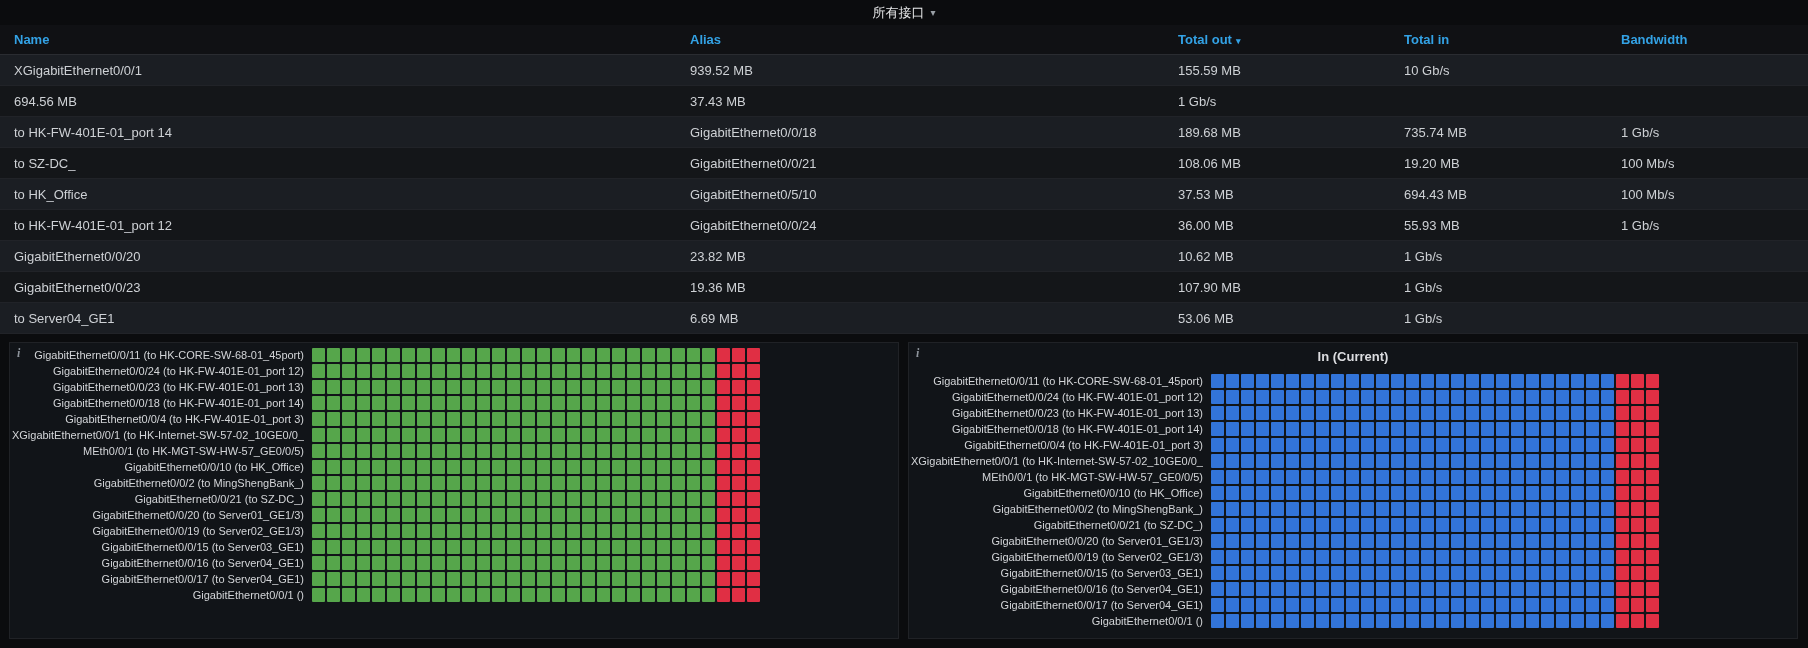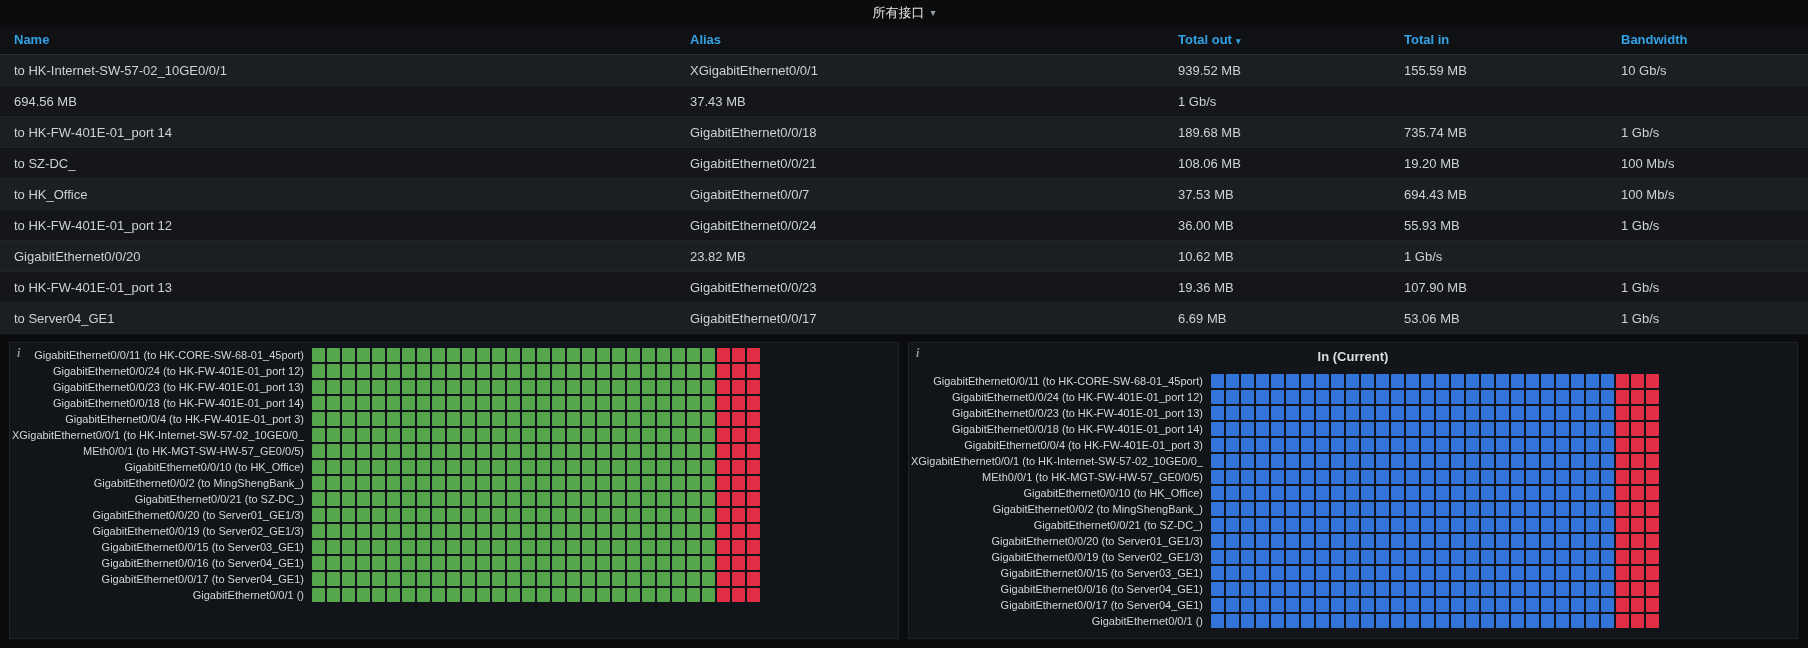--- a/index.html
+++ b/index.html
@@ -121,21 +121,20 @@
   <div class="table-panel">
     <div class="thead">
         <div class="th">Name</div>
         <div class="th">Alias</div>
         <div class="th">Total out<span class="sort-caret">▾</span></div>
         <div class="th">Total in</div>
         <div class="th">Bandwidth</div>
       </div>
     <div class="tbody">
         <div class="tr">
-          <div class="td">to HK-Internet-SW-57-02_10GE0/0/1</div>
           <div class="td">XGigabitEthernet0/0/1</div>
           <div class="td">939.52 MB</div>
           <div class="td">155.59 MB</div>
           <div class="td">10 Gb/s</div>
         </div>
         <div class="tr">
           <div class="td">694.56 MB</div>
           <div class="td">37.43 MB</div>
           <div class="td">1 Gb/s</div>
         </div>
@@ -148,48 +147,46 @@
         </div>
         <div class="tr">
           <div class="td">to SZ-DC_</div>
           <div class="td">GigabitEthernet0/0/21</div>
           <div class="td">108.06 MB</div>
           <div class="td">19.20 MB</div>
           <div class="td">100 Mb/s</div>
         </div>
         <div class="tr">
           <div class="td">to HK_Office</div>
-          <div class="td">GigabitEthernet0/0/7</div>
+          <div class="td">GigabitEthernet0/5/10</div>
           <div class="td">37.53 MB</div>
           <div class="td">694.43 MB</div>
           <div class="td">100 Mb/s</div>
         </div>
         <div class="tr">
           <div class="td">to HK-FW-401E-01_port 12</div>
           <div class="td">GigabitEthernet0/0/24</div>
           <div class="td">36.00 MB</div>
           <div class="td">55.93 MB</div>
           <div class="td">1 Gb/s</div>
         </div>
         <div class="tr">
           <div class="td">GigabitEthernet0/0/20</div>
           <div class="td">23.82 MB</div>
           <div class="td">10.62 MB</div>
           <div class="td">1 Gb/s</div>
         </div>
         <div class="tr">
-          <div class="td">to HK-FW-401E-01_port 13</div>
           <div class="td">GigabitEthernet0/0/23</div>
           <div class="td">19.36 MB</div>
           <div class="td">107.90 MB</div>
           <div class="td">1 Gb/s</div>
         </div>
         <div class="tr">
           <div class="td">to Server04_GE1</div>
-          <div class="td">GigabitEthernet0/0/17</div>
           <div class="td">6.69 MB</div>
           <div class="td">53.06 MB</div>
           <div class="td">1 Gb/s</div>
         </div>
       </div>
   </div>
 
   <div class="bottom">
 
     <section class="panel">

